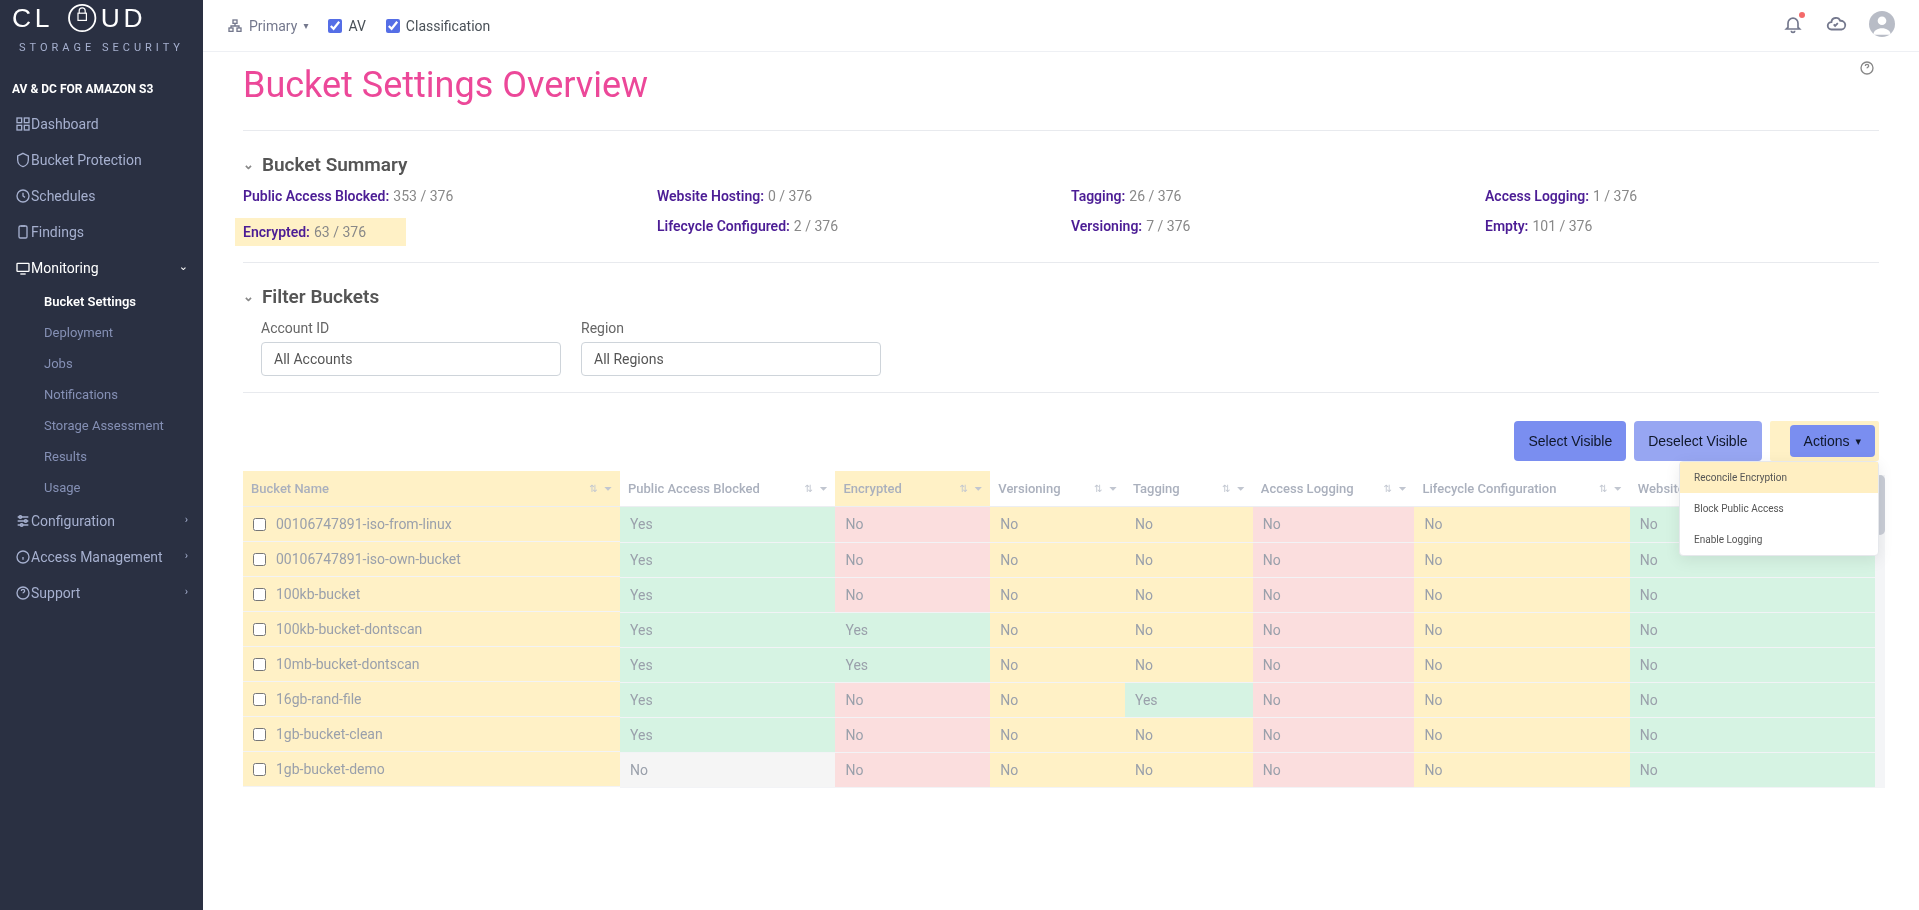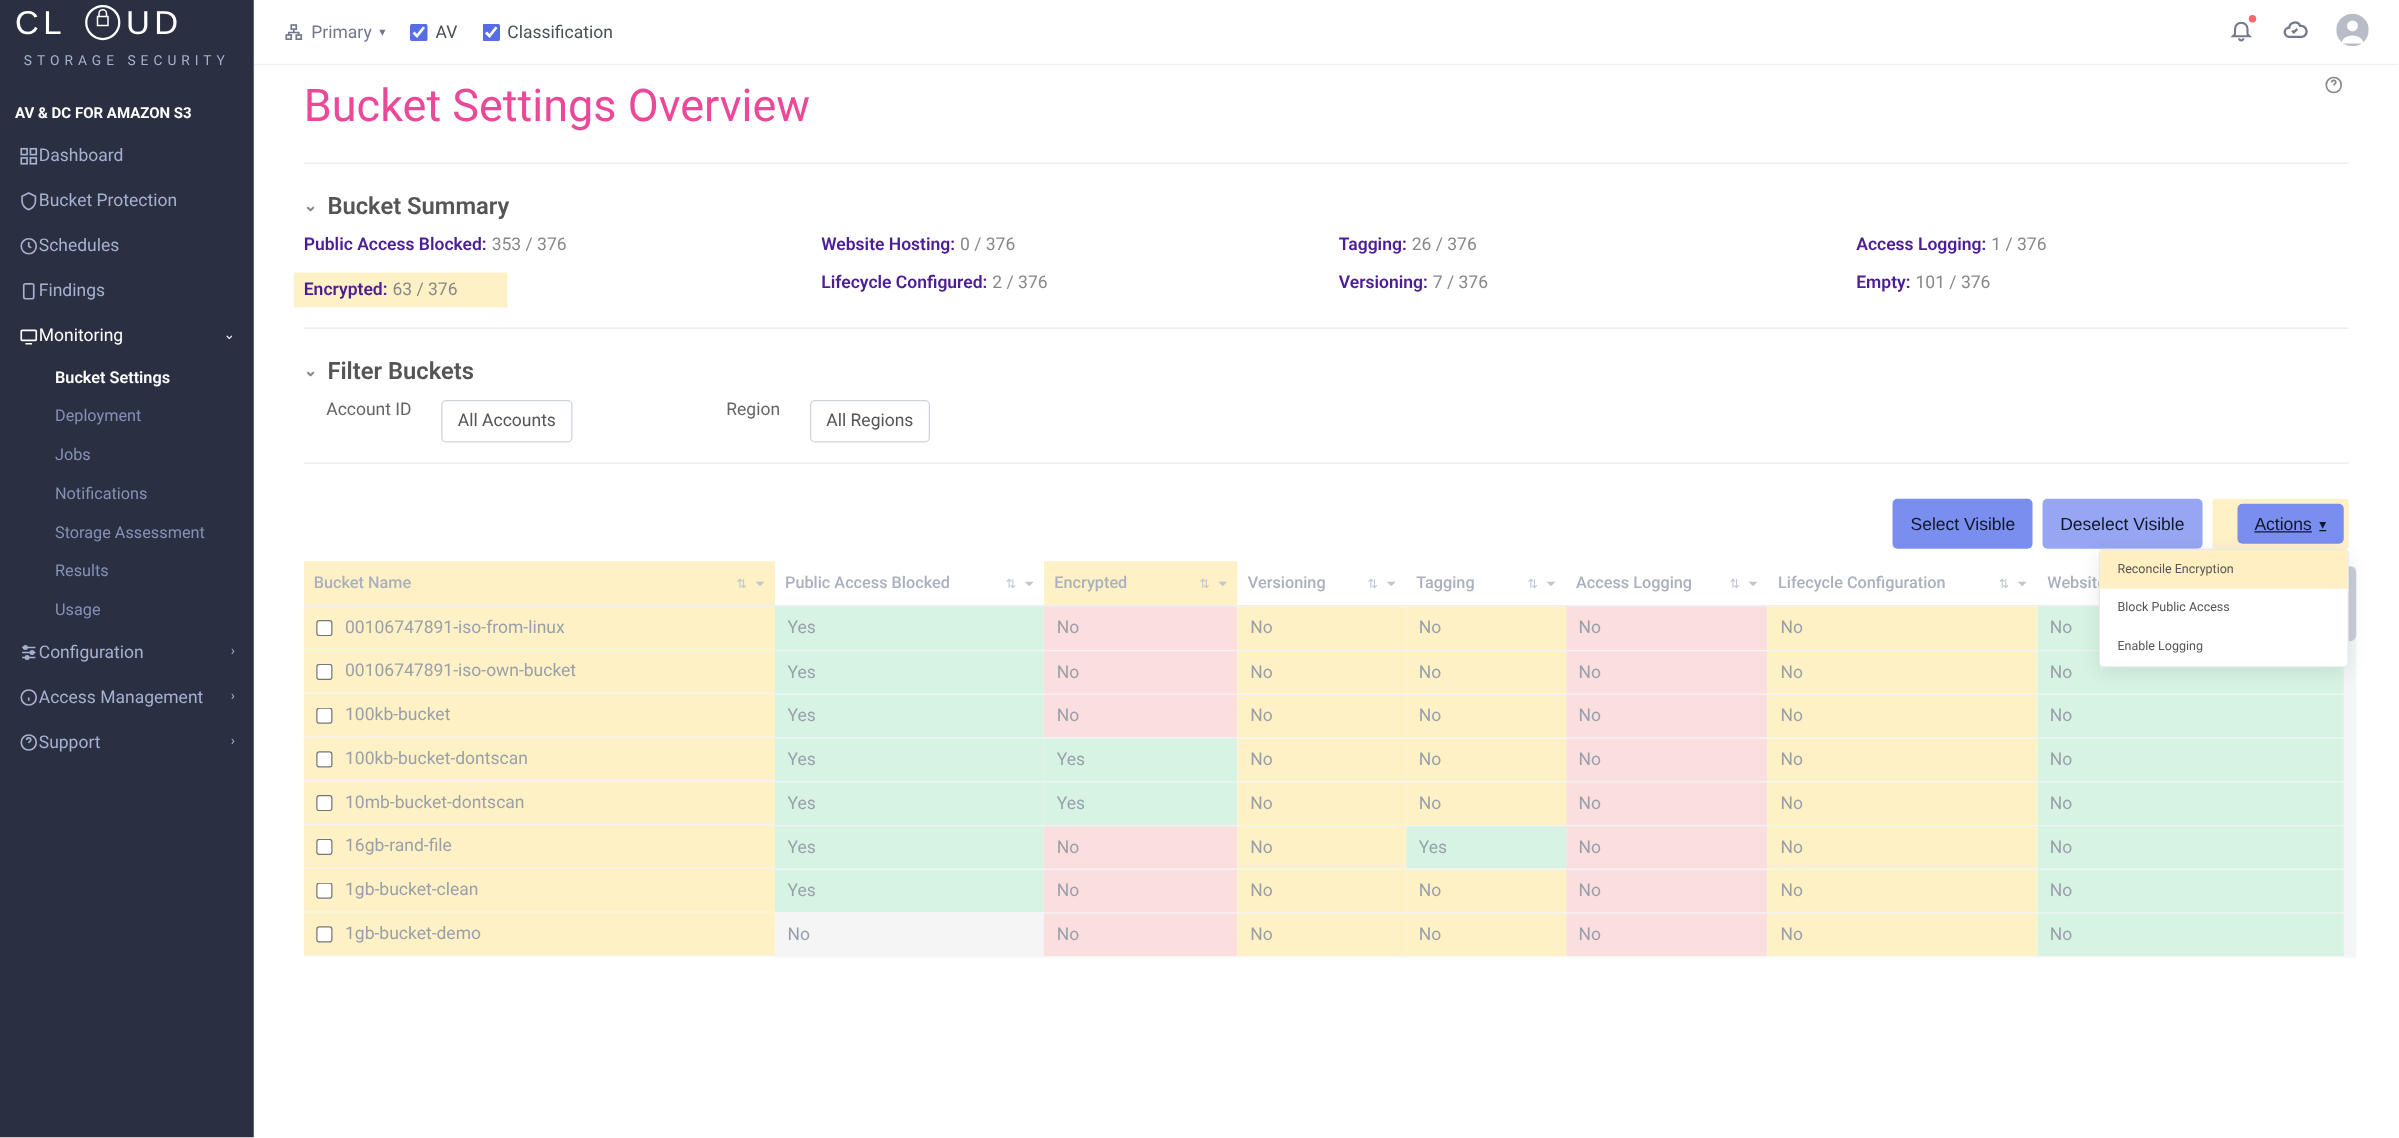--- a/index.html
+++ b/index.html
@@ -40,29 +40,29 @@
   .section-hd .chev { font-size: 13px; color: #888; }
 
   hr.rule { border: none; border-top: 1px solid #e8eaee; margin: 16px 0 22px; }
 
   .summary-grid { display: grid; grid-template-columns: repeat(4, 1fr); row-gap: 14px; column-gap: 20px; }
   .summary-item .label { font-weight: 600; color: #4c1d95; }
   .summary-item .val { color: #888; margin-left: 4px; }
   .summary-item.highlight { background: #fff1c6; display: inline-block; padding: 6px 40px 6px 8px; margin-left: -8px; }
 
   .filters { display: flex; gap: 20px; padding-left: 18px; }
-  .fgroup { display: flex; flex-direction: row; gap: 24px; width: 300px; }
+  .fgroup { display: flex; flex-direction: column; gap: 6px; width: 300px; }
   .fgroup label { color: #666; font-size: 14px; }
   .fselect { border: 1px solid #ced4da; border-radius: 4px; padding: 8px 12px; background: #fff; color: #555; font-size: 14px; cursor:pointer;}
 
   .table-wrap { position: relative; margin-top: 18px; }
   .action-row { display: flex; justify-content: flex-end; gap: 8px; padding: 6px 0 10px; position: relative; }
   .btn { background: #7a8ef0; color: #0f172a; border: none; border-radius: 4px; padding: 8px 14px; font-size: 14px; cursor: pointer; }
   .btn.secondary { background: #97a6f2; }
-  .btn.actions { background: #7a8ef0; display: inline-flex; align-items: center; gap: 6px; text-decoration: underline; }
+  .btn.actions { background: #7a8ef0; display: inline-flex; align-items: center; gap: 6px; }
   .btn.actions::after { content: "▾"; font-size: 11px; }
 
   .dropdown { position: absolute; right: 0; top: 46px; background: #fff; border: 1px solid #e6e8ec; box-shadow: 0 4px 16px rgba(0,0,0,0.08); border-radius: 4px; min-width: 200px; z-index: 20; }
   .dropdown .ditem { padding: 10px 14px; font-size: 10px; color: #555; cursor: pointer; }
   .dropdown .ditem.highlight { background: #ffefc2; }
 
   table.bt { width: 100%; border-collapse: collapse; table-layout: fixed; }
   table.bt thead th { text-align: left; font-weight: 500; color: #aab0bd; font-size: 13px; padding: 10px 8px; border-bottom: 1px solid #eceef2; vertical-align: bottom; position: relative; }
   table.bt thead th .sorts { position: absolute; right: 6px; top: 50%; transform: translateY(-50%); font-size: 10px; color: #c1c6d0; letter-spacing: 2px; }
   table.bt tbody td { padding: 9px 10px; font-size: 14px; color: #9aa0ab; border-bottom: 1px solid #f2f3f6; }

